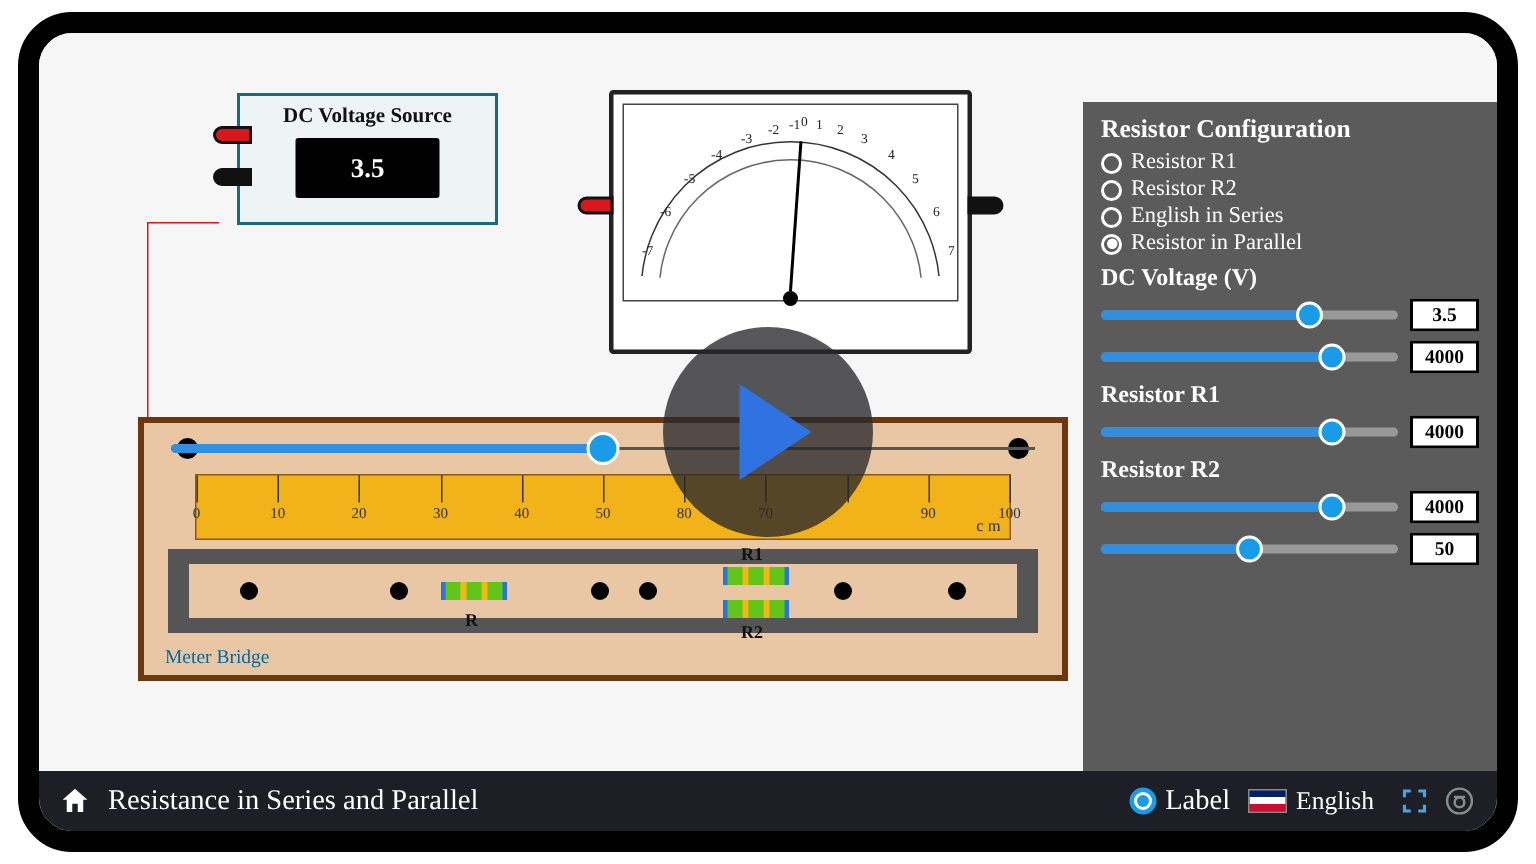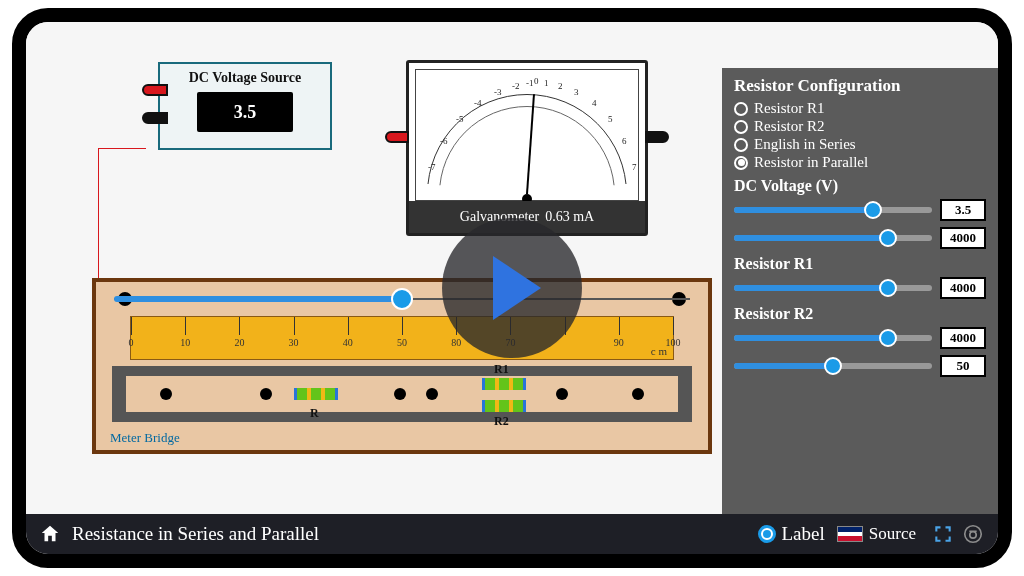--- a/index.html
+++ b/index.html
@@ -373,24 +373,20 @@
           <span class="tick-label" style="left:118px; top:6px;">0</span>
           <span class="tick-label" style="left:128px; top:8px;">1</span>
           <span class="tick-label" style="left:142px; top:11px;">2</span>
           <span class="tick-label" style="left:158px; top:17px;">3</span>
           <span class="tick-label" style="left:176px; top:28px;">4</span>
           <span class="tick-label" style="left:192px; top:44px;">5</span>
           <span class="tick-label" style="left:206px; top:66px;">6</span>
           <span class="tick-label" style="left:216px; top:92px;">7</span>
           <div class="needle"></div>
           <div class="needle-origin"></div>
-        </div>
-        <div class="readout-bar">
-          <span>Galvanometer</span>
-          <span>0.63 mA</span>
         </div>
       </div>
 
       <div class="bridge">
         <div class="terminal" style="left:22px;"></div>
         <div class="terminal" style="right:22px;"></div>
         <div class="slide-track"></div>
         <div class="slide-fill" id="bridge-fill" style="width: 288px;"></div>
         <div class="jockey-knob" id="jockey-knob" style="left: 295px;"></div>
         <div class="ruler">
@@ -522,21 +518,21 @@
         </svg>
     </div>
     <span>Resistance in Series and Parallel</span>
     <div class="spacer"></div>
     <div class="label-toggle">
       <div class="toggle-dot"></div>
       <span>Label</span>
     </div>
     <div class="lang">
       <div class="flag"></div>
-      <span>Source</span>
+      <span>English</span>
     </div>
     <div class="icon-btn">
       <svg width="20" height="20" viewBox="0 0 24 24" fill="none" stroke="#4aa3e6" stroke-width="2.5">
           <path d="M4 9V4h5M20 9V4h-5M4 15v5h5M20 15v5h-5"></path>
         </svg>
     </div>
     <div class="icon-btn">
       <svg width="22" height="22" viewBox="0 0 24 24" fill="none" stroke="#8b8b8b" stroke-width="1.8">
           <circle cx="12" cy="12" r="9"></circle>
           <circle cx="12" cy="13" r="3.5"></circle>

